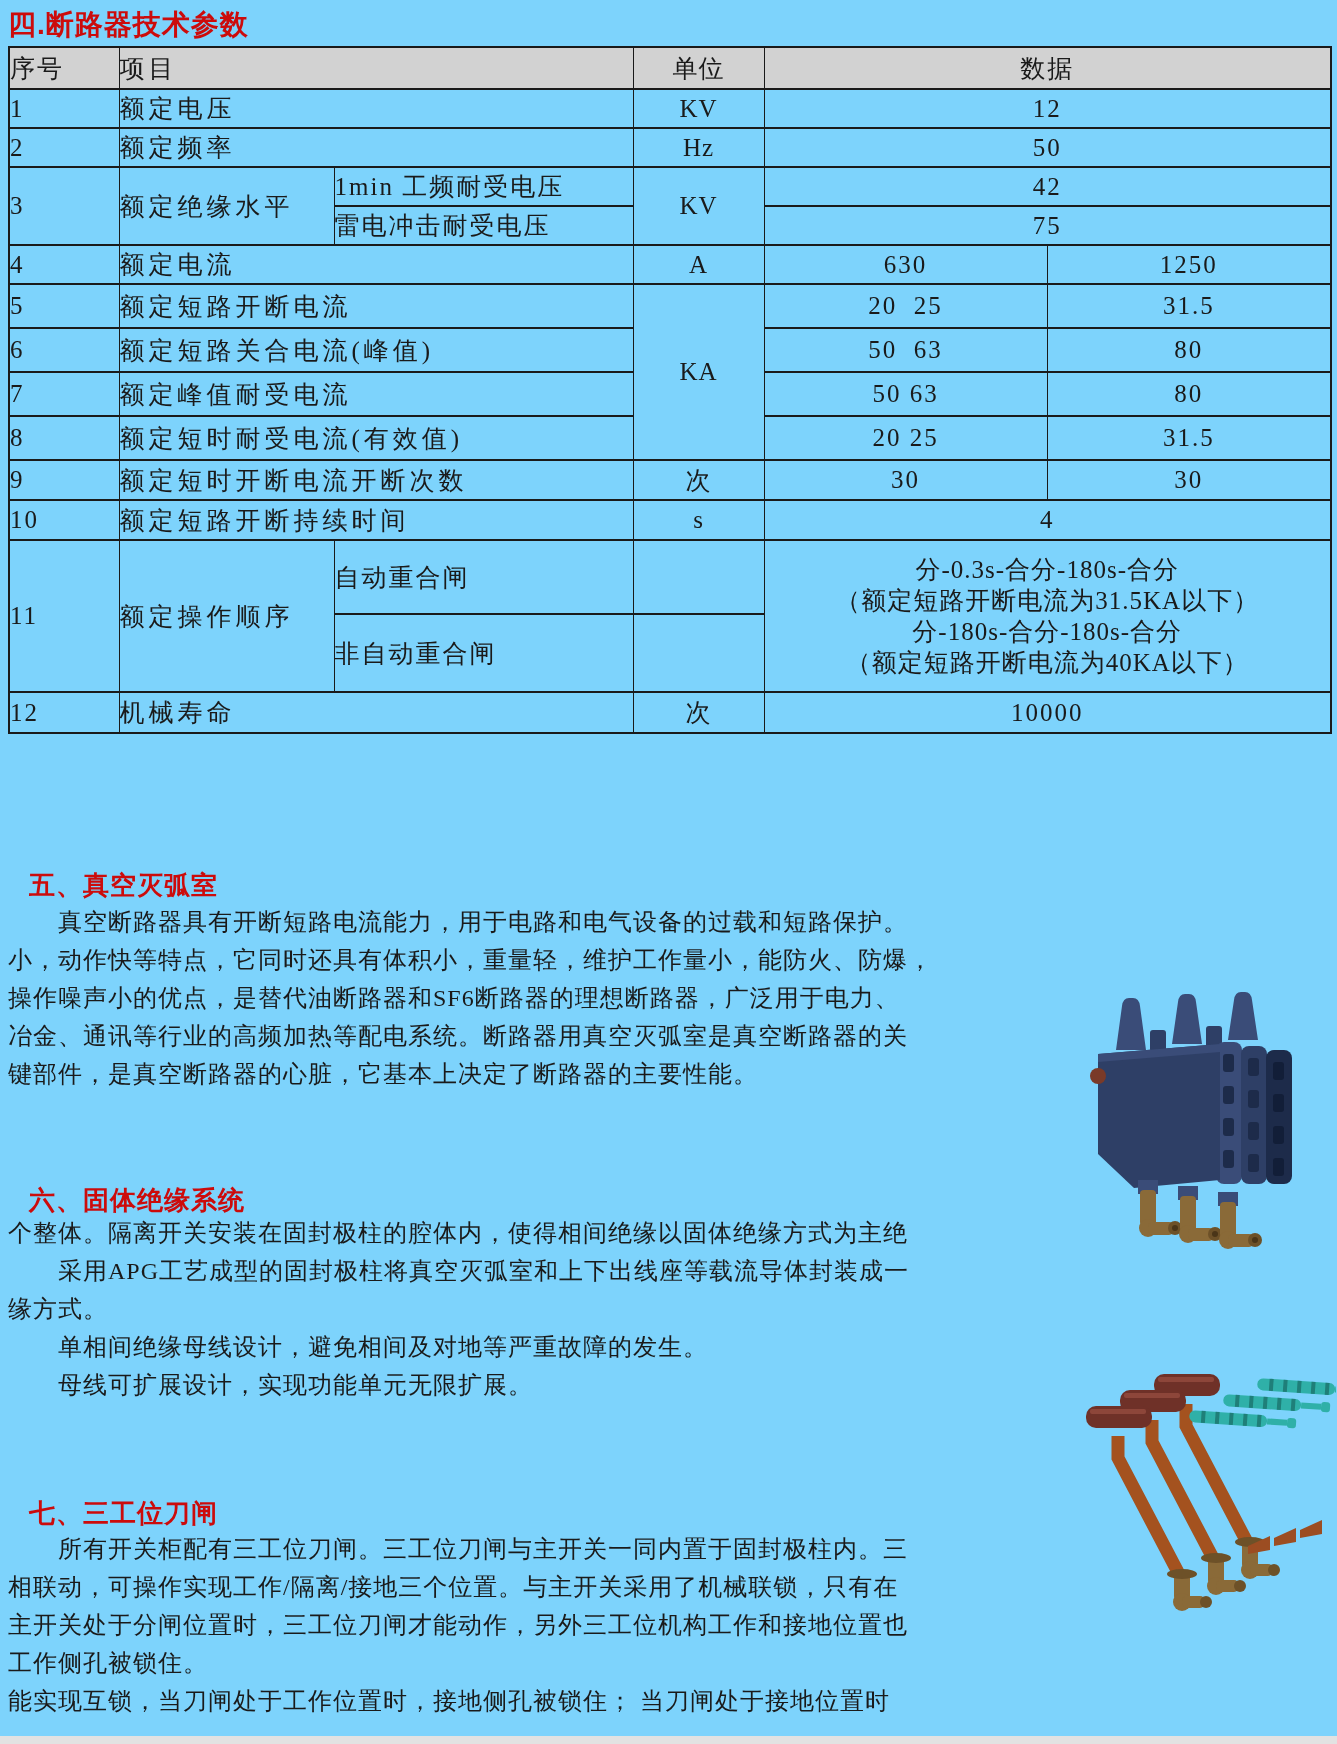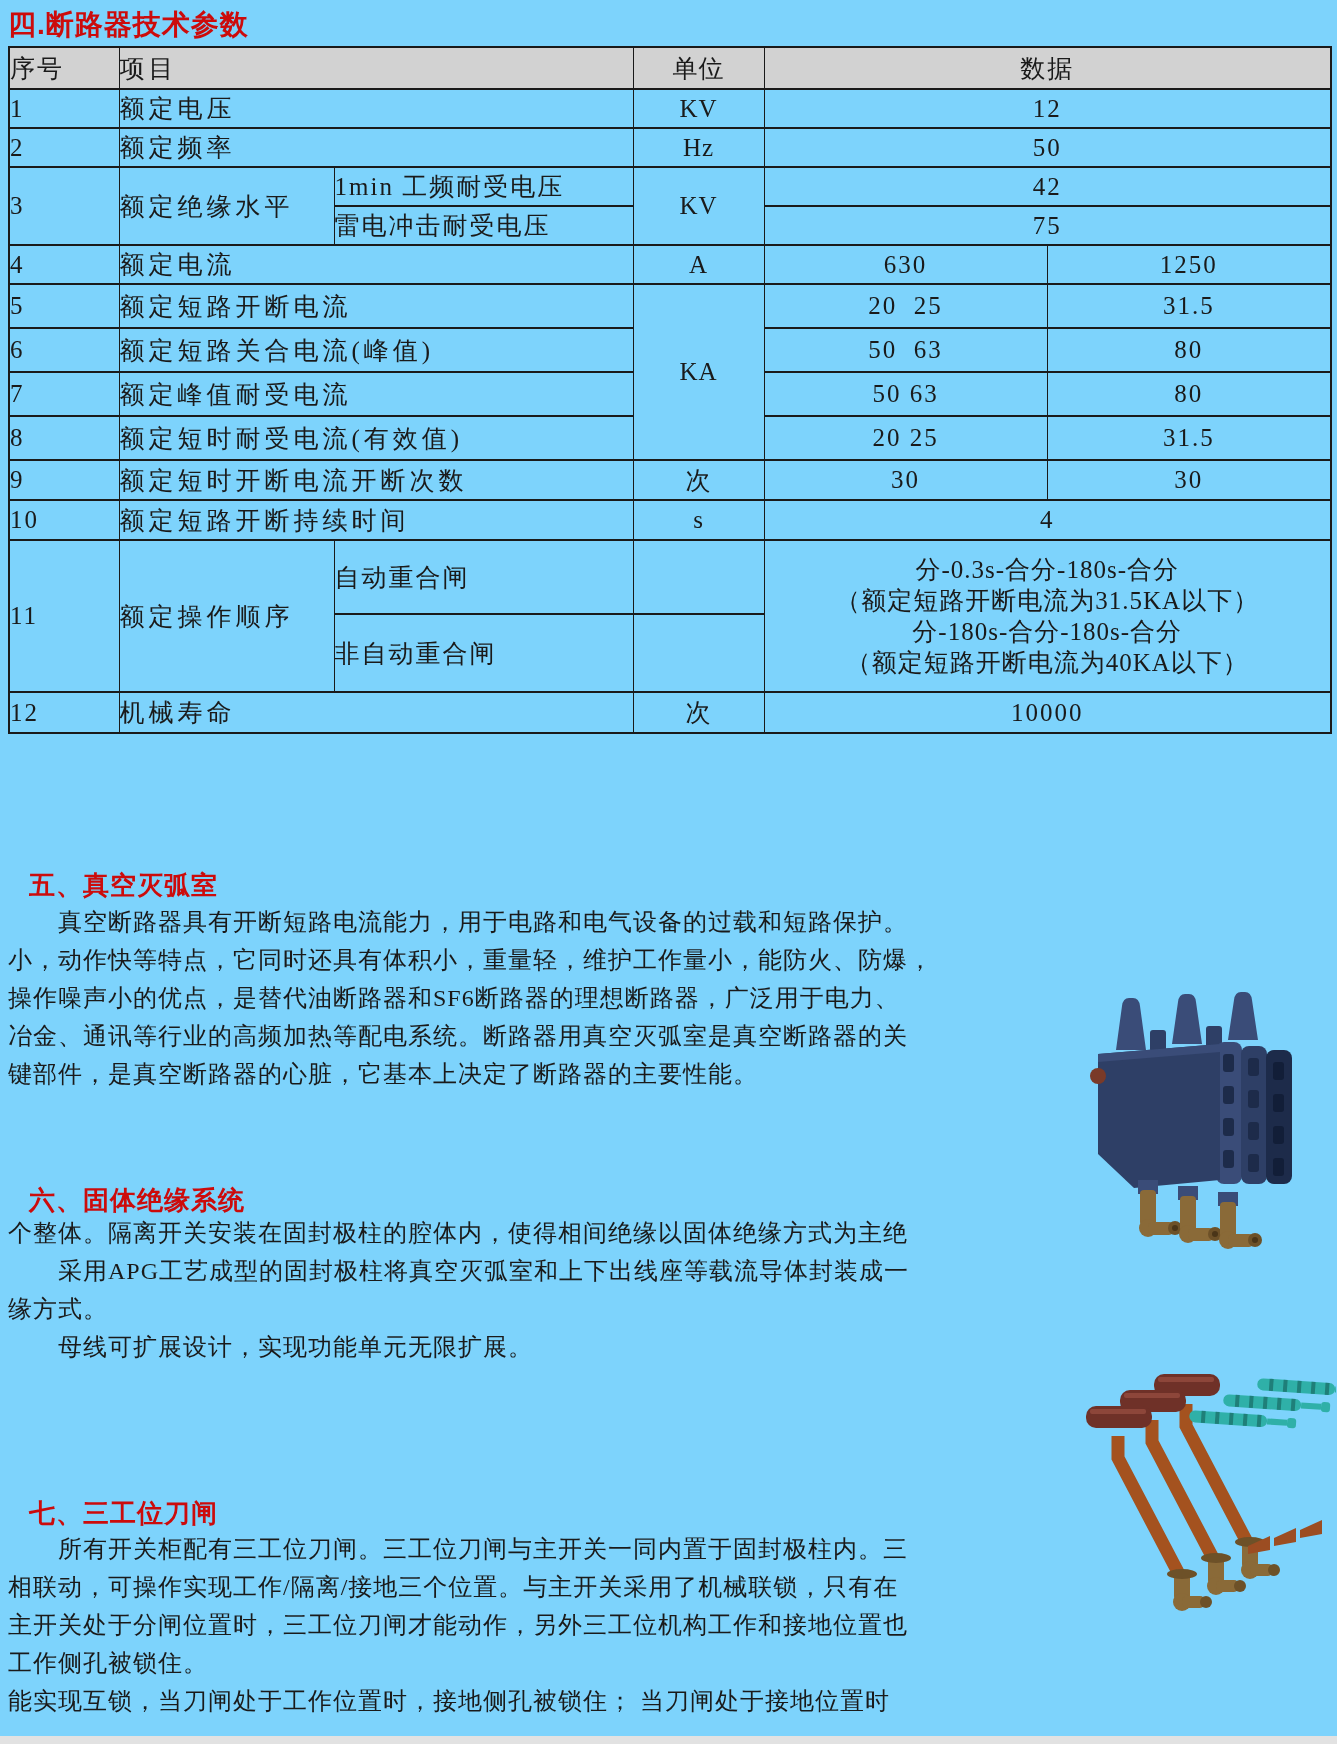--- a/index.html
+++ b/index.html
@@ -203,20 +203,21 @@
       <div class="text-line">操作噪声小的优点，是替代油断路器和SF6断路器的理想断路器，广泛用于电力、</div>
       <div class="text-line">冶金、通讯等行业的高频加热等配电系统。断路器用真空灭弧室是真空断路器的关</div>
       <div class="text-line">键部件，是真空断路器的心脏，它基本上决定了断路器的主要性能。</div>
     </div>
 
   <div class="sec-heading" id="sec6-heading">六、固体绝缘系统</div>
   <div class="sec-body" id="sec6-body">
       <div class="text-line">个整体。隔离开关安装在固封极柱的腔体内，使得相间绝缘以固体绝缘方式为主绝</div>
       <div class="text-line">　　采用APG工艺成型的固封极柱将真空灭弧室和上下出线座等载流导体封装成一</div>
       <div class="text-line">缘方式。</div>
+      <div class="text-line">　　单相间绝缘母线设计，避免相间及对地等严重故障的发生。</div>
       <div class="text-line">　　母线可扩展设计，实现功能单元无限扩展。</div>
     </div>
 
   <div class="sec-heading" id="sec7-heading">七、三工位刀闸</div>
   <div class="sec-body" id="sec7-body">
       <div class="text-line">　　所有开关柜配有三工位刀闸。三工位刀闸与主开关一同内置于固封极柱内。三</div>
       <div class="text-line">相联动，可操作实现工作/隔离/接地三个位置。与主开关采用了机械联锁，只有在</div>
       <div class="text-line">主开关处于分闸位置时，三工位刀闸才能动作，另外三工位机构工作和接地位置也</div>
       <div class="text-line">工作侧孔被锁住。</div>
       <div class="text-line">能实现互锁，当刀闸处于工作位置时，接地侧孔被锁住； 当刀闸处于接地位置时</div>

